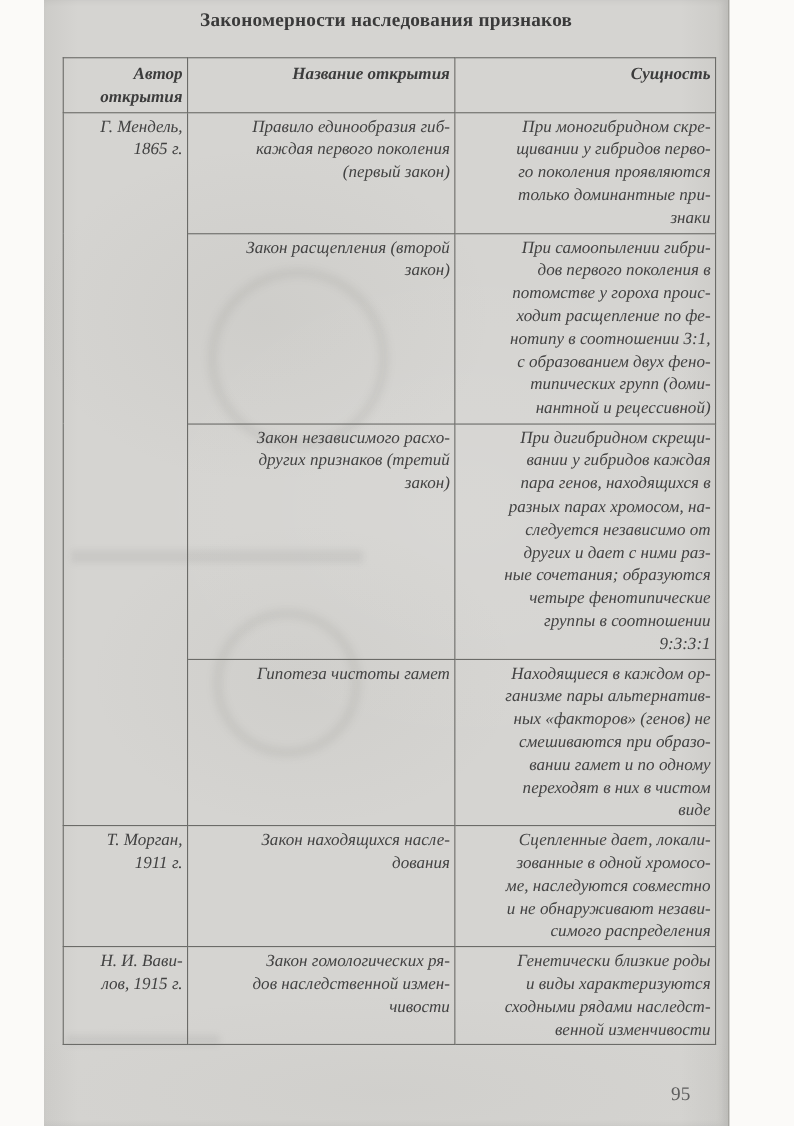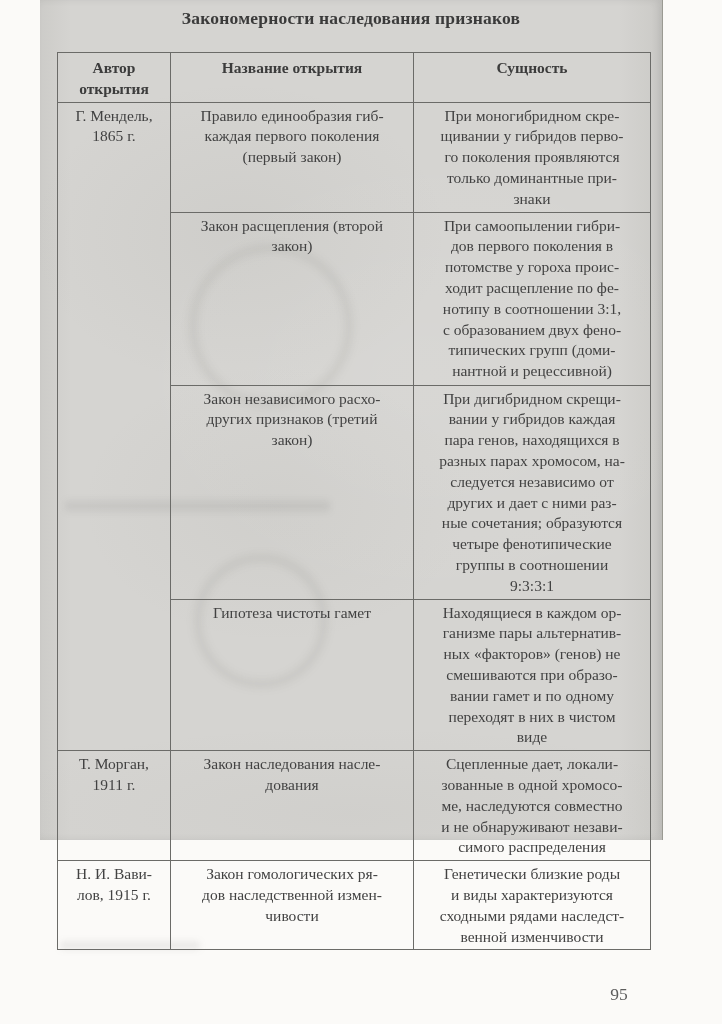--- a/index.html
+++ b/index.html
@@ -2,21 +2,21 @@
 <html><head>
 <meta charset="utf-8">
 <style>
   html,body{margin:0;padding:0;}
   body{
     width:722px;height:1024px;overflow:hidden;position:relative;
     background:#fbfaf8;
     font-family:"Liberation Serif","DejaVu Serif",serif;
   }
   .page{
-    position:absolute;left:40px;top:0;width:622px;height:840px;
+    position:absolute;left:40px;top:0;width:622px;height:1024px;
     background-color:#d5d4d1;
     background-image:
       radial-gradient(ellipse 300px 220px at 32% 28%, rgba(120,120,112,0.07), transparent 70%),
       radial-gradient(ellipse 280px 200px at 38% 60%, rgba(120,120,112,0.06), transparent 70%),
       radial-gradient(ellipse 420px 320px at 62% 45%, rgba(255,255,255,0.07), transparent 75%),
       radial-gradient(ellipse 500px 120px at 50% 97%, rgba(120,120,112,0.05), transparent 75%),
       linear-gradient(90deg, rgba(130,130,124,0.10), rgba(130,130,124,0) 5%, rgba(130,130,124,0) 93%, rgba(130,130,124,0.12));
     border-right:1px solid #9a9a93;
     box-shadow:inset -4px 0 7px rgba(60,60,55,0.10);
   }
@@ -25,37 +25,38 @@
     text-align:center;font-weight:bold;font-size:17.5px;
     color:#3a3a3a;letter-spacing:0.2px;
   }
   table.law-table{
     position:absolute;left:17px;top:52px;width:593px;
     border-collapse:collapse;table-layout:fixed;
     background:transparent;
   }
   .law-table th,.law-table td{
     border:1px solid #6b6b68;
-    text-align:center;vertical-align:top;
+    text-align:right;vertical-align:top;
     white-space:pre-line;
     font-size:15.5px;line-height:20.8px;color:#424242;
     padding:3px 4px 2px 4px;
     overflow:hidden;
+    font-style:italic;
   }
   .law-table th{font-weight:bold;padding-top:5px;color:#3c3c3c;}
   tr.rh{height:48px;}
   tr.r1{height:105px;}
   tr.r2{height:173px;}
   tr.r3{height:214px;}
   tr.r4{height:148px;}
   tr.r5{height:108px;}
   tr.r6{height:82px;}
   .pagenum{
-    position:absolute;top:984px;left:540px;width:78px;
-    text-align:center;font-size:17.5px;color:#5d5d5d;
+    position:absolute;top:984px;left:570px;width:78px;
+    text-align:left;font-size:17.5px;color:#5d5d5d;
   }
   
   .ghost{
     position:absolute;border-radius:50%;
     border:6px solid rgba(95,95,88,0.13);
     filter:blur(4px);
   }
   .ghost.g1{left:150px;top:245px;width:150px;height:150px;}
   .ghost.g2{left:155px;top:555px;width:120px;height:120px;}
   .smudge{
@@ -137,21 +138,21 @@
 ганизме пары альтернатив-
 ных «факторов» (генов) не
 смешиваются при образо-
 вании гамет и по одному
 переходят в них в чистом
 виде</td>
       </tr>
       <tr class="r5">
         <td>Т. Морган,
 1911 г.</td>
-        <td>Закон наследования насле-
+        <td>Закон находящихся насле-
 дования</td>
         <td>Сцепленные дает, локали-
 зованные в одной хромосо-
 ме, наследуются совместно
 и не обнаруживают незави-
 симого распределения</td>
       </tr>
       <tr class="r6">
         <td>Н. И. Вави-
 лов, 1915 г.</td>

